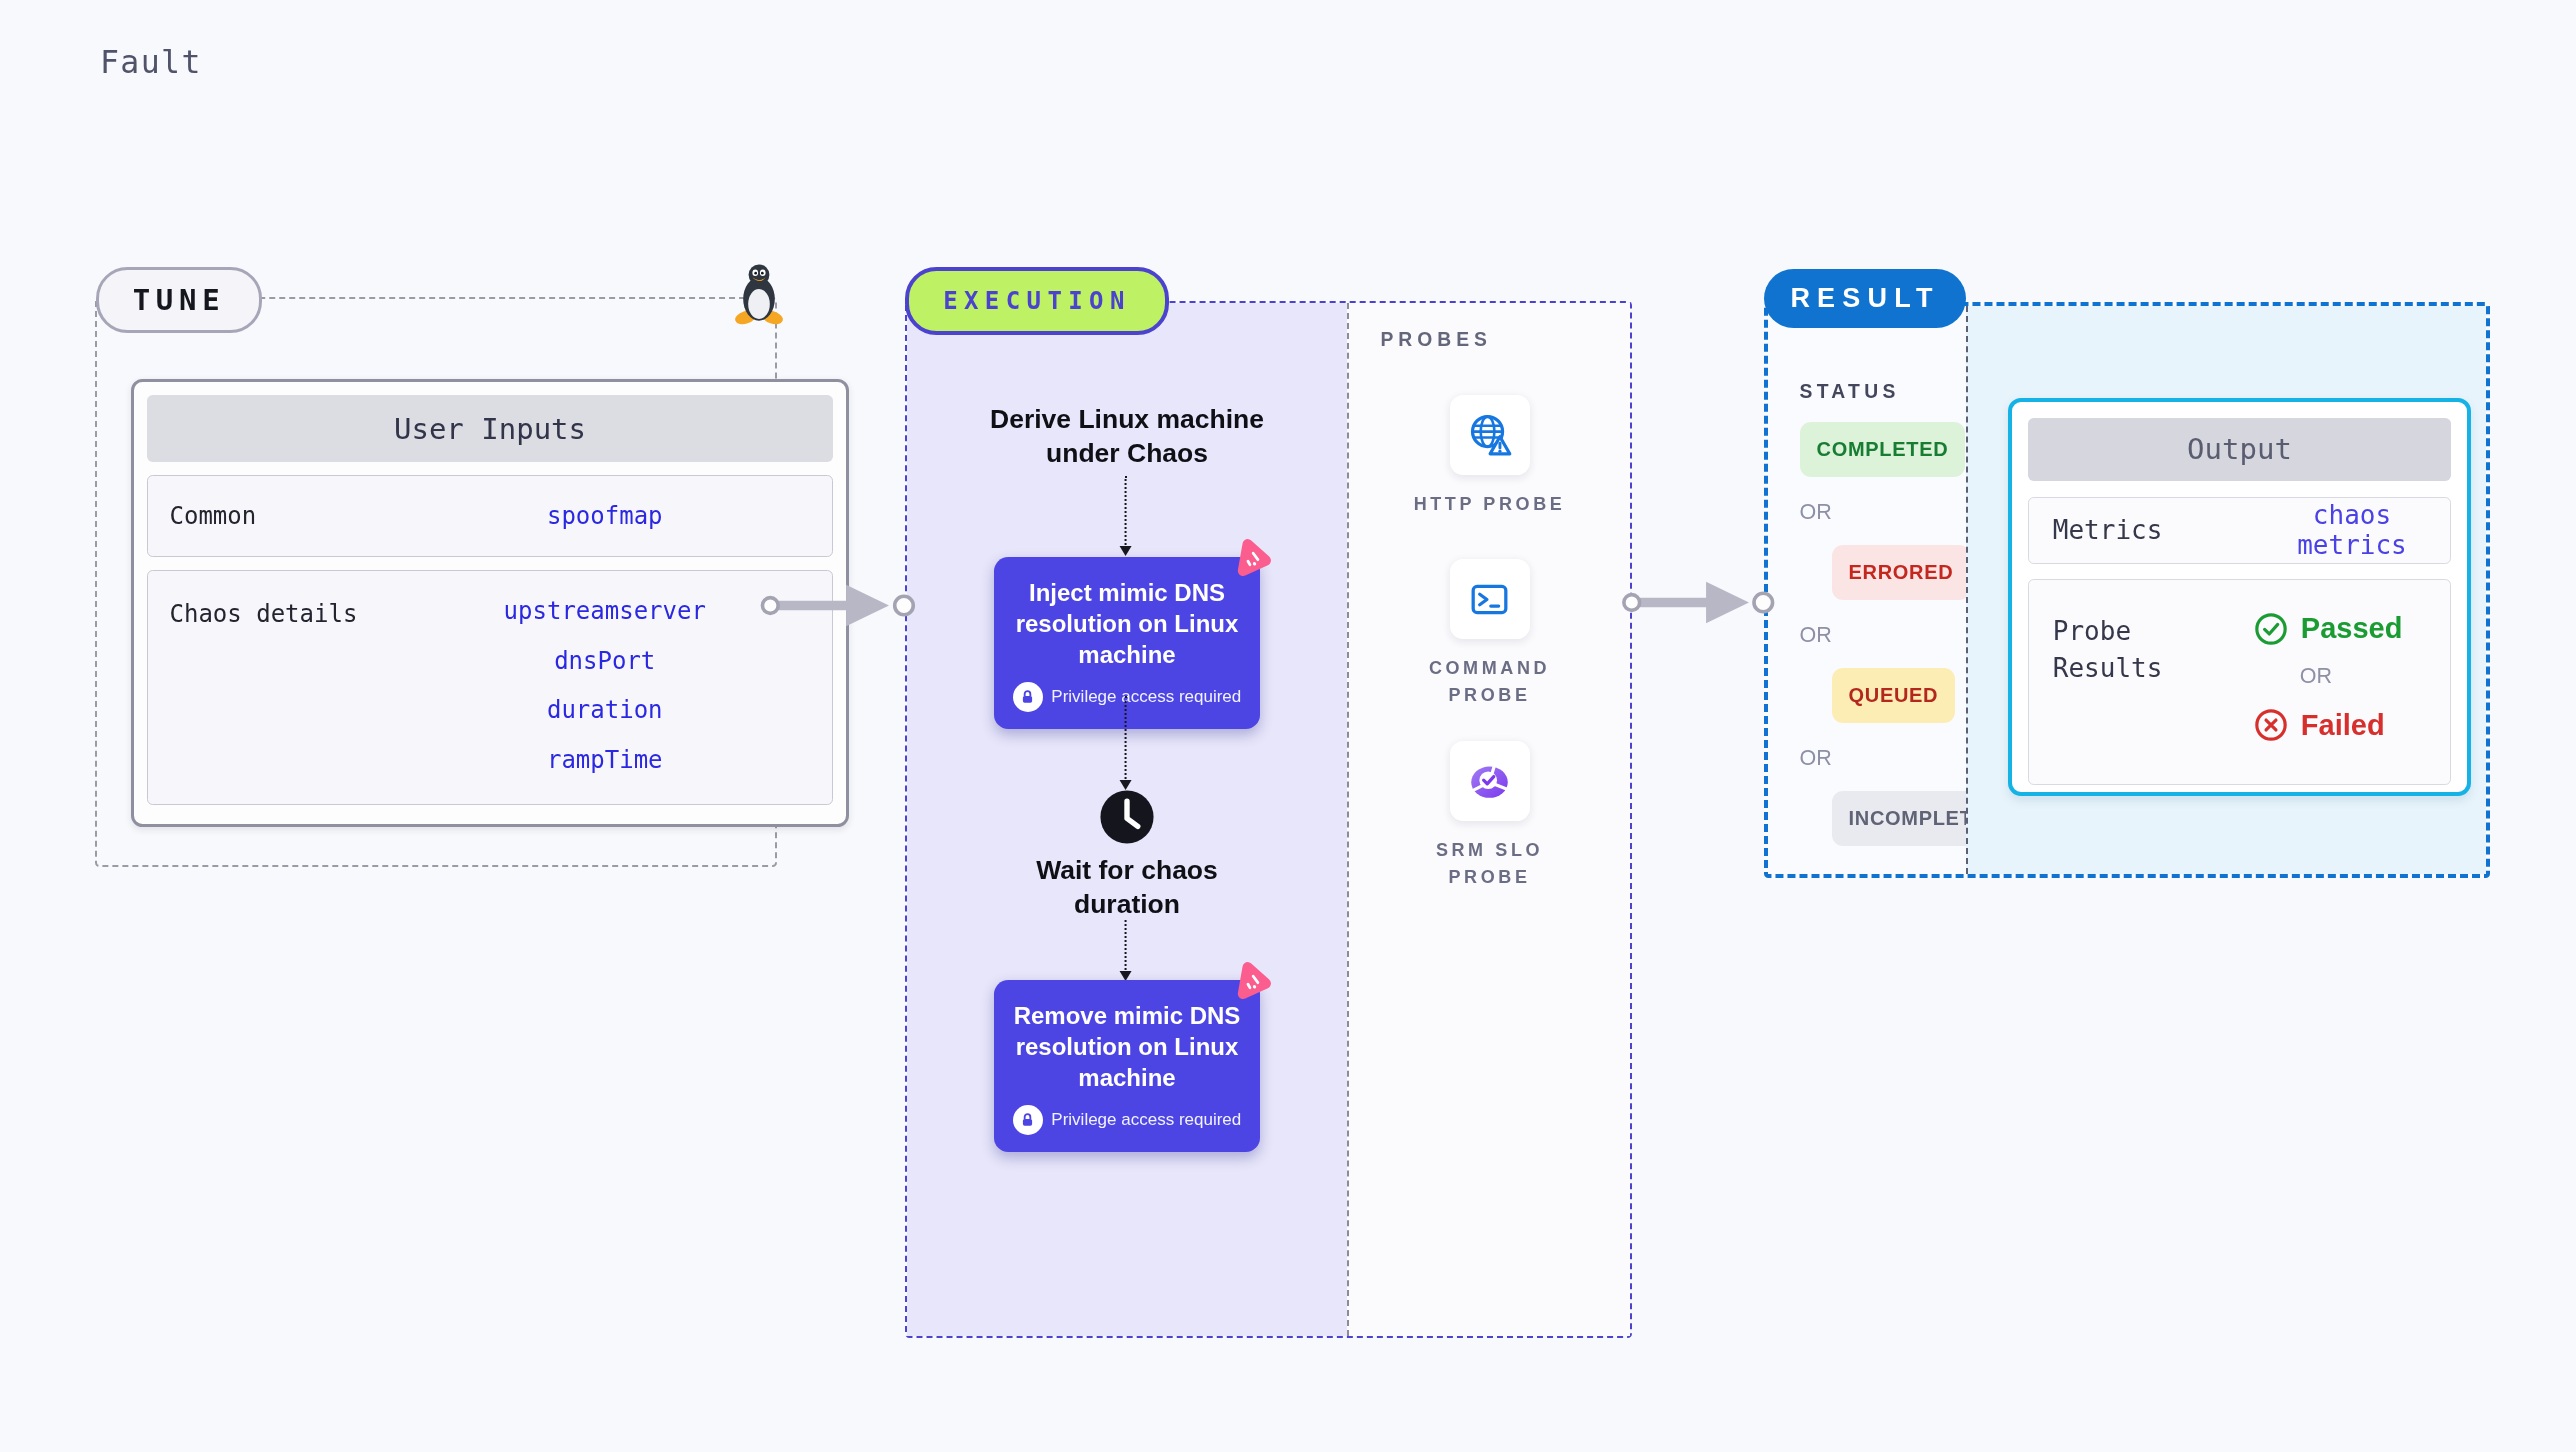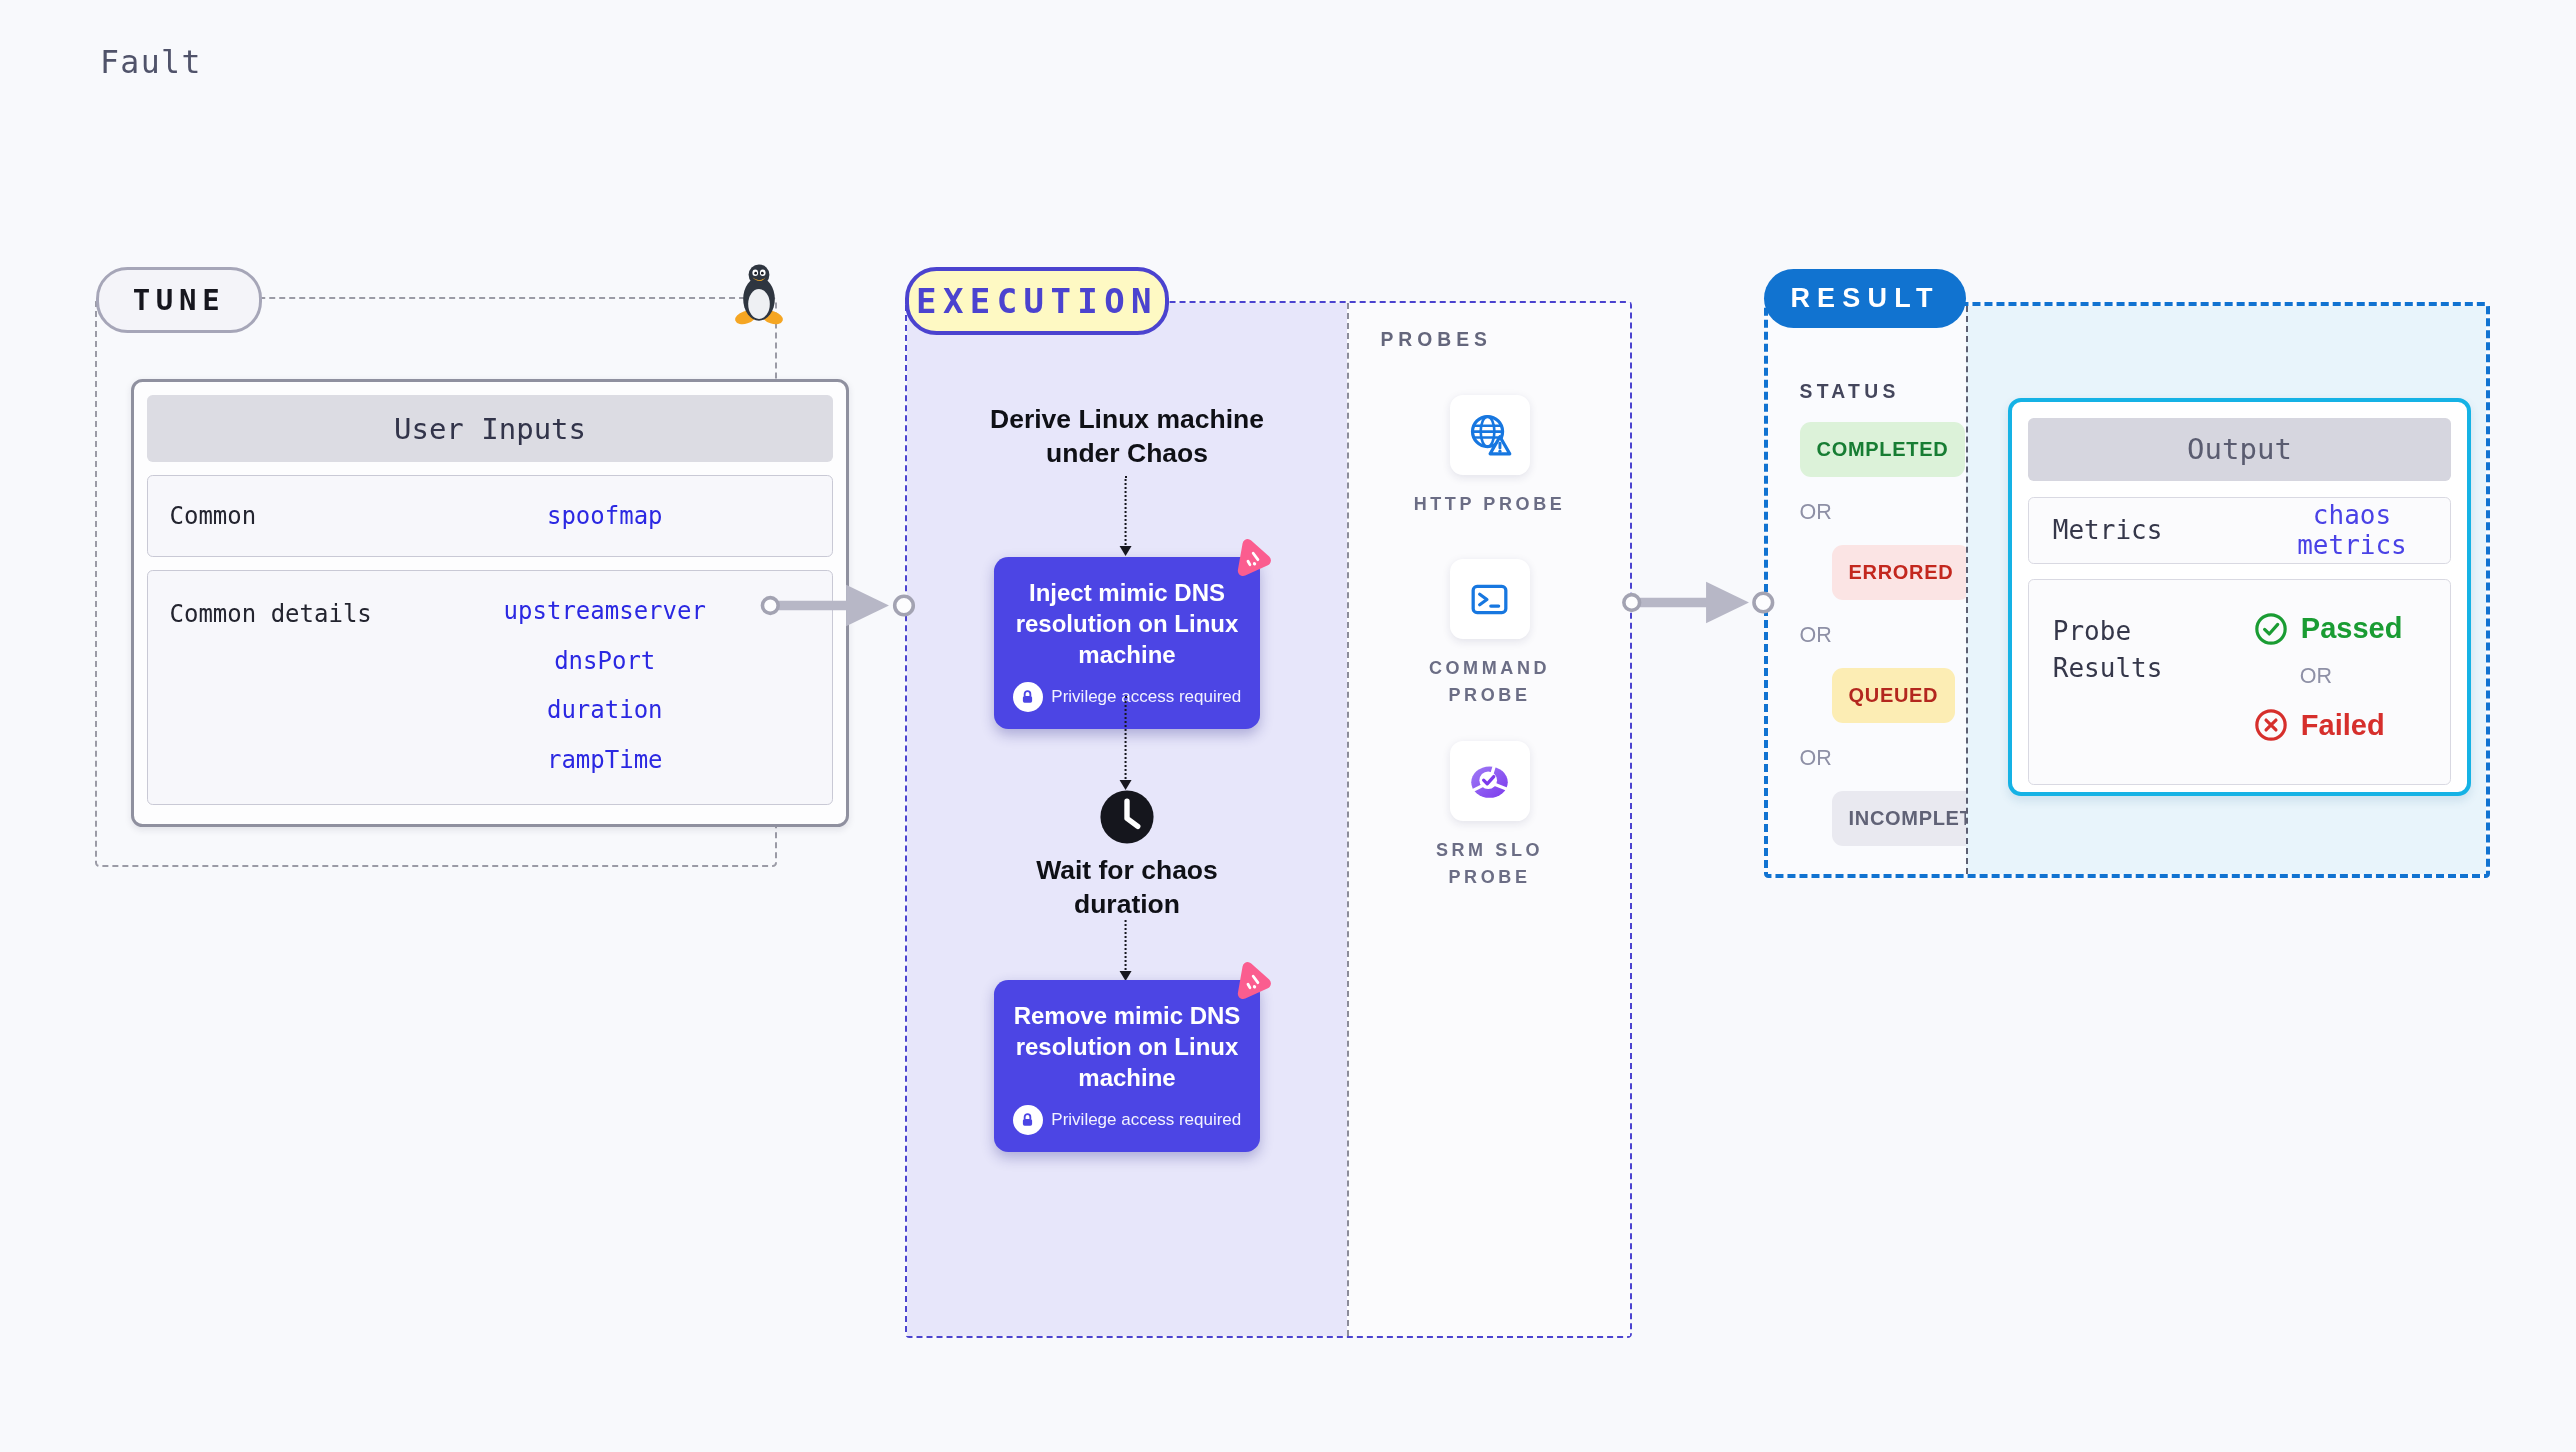--- a/index.html
+++ b/index.html
@@ -11,22 +11,22 @@
   .fault-label{position:absolute;left:100px;top:44px;font-family:"DejaVu Sans Mono","Liberation Mono",monospace;
                font-size:31.5px;color:#50536a;letter-spacing:1.4px;}
   .title-row{position:absolute;left:99px;top:102px;display:flex;align-items:center;gap:20px;}
   .title-row h1{margin:0;font-size:44px;font-weight:700;color:#0d0e14;letter-spacing:0;}
 
   
   .pill{position:absolute;display:flex;align-items:center;justify-content:center;
         border-radius:31.5px;font-weight:700;z-index:30;}
   .tune-pill{left:96px;top:267px;width:160px;height:60px;background:#f4f4f9;border:3.6px solid #a6a6b8;
              font-family:"DejaVu Sans Mono","Liberation Mono",monospace;font-size:29px;color:#16161e;letter-spacing:5.7px;}
-  .exec-pill{left:905px;top:267px;width:256px;height:60px;background:#fef9c3;border:4.3px solid #4b43cf;
-             font-family:"DejaVu Sans Mono","Liberation Mono",monospace;font-size:34px;color:#4b43cf;letter-spacing:6.4px;}
+  .exec-pill{left:905px;top:267px;width:256px;height:60px;background:#bef264;border:4.3px solid #4b43cf;
+             font-family:"DejaVu Sans Mono","Liberation Mono",monospace;font-size:24px;color:#4b43cf;letter-spacing:6.4px;}
   .result-pill{left:1764px;top:269px;width:202px;height:59px;background:#1173d0;color:#ffffff;
                font-size:27px;letter-spacing:7.2px;}
 
   
   .tune-box{position:absolute;left:95px;top:297px;width:678px;height:566px;
             border:2.9px dashed #9b9ba6;border-radius:4.3px;}
   .ui-card{position:absolute;left:34px;top:80px;width:718px;height:448px;background:#fdfdfe;
            border:3.6px solid #8f909f;border-radius:11.5px;box-shadow:0 2.9px 7.2px rgba(30,30,60,.10);
            padding:13px;box-sizing:border-box;}
   .ui-header{height:67px;background:#dcdce3;border-radius:5.7px;display:flex;align-items:center;justify-content:center;
@@ -127,21 +127,21 @@
   <section class="tune-box">
     <div class="ui-card">
       <div class="ui-header mono">User Inputs</div>
       <div class="ui-row common">
         <span class="row-label mono">Common</span>
         <span class="row-values">
           <span class="val mono">spoofmap</span>
         </span>
       </div>
       <div class="ui-row chaos">
-        <span class="row-label mono">Common details</span>
+        <span class="row-label mono">Chaos details</span>
         <div class="row-values">
           <span class="val mono">upstreamserver</span>
           <span class="val mono">dnsPort</span>
           <span class="val mono">duration</span>
           <span class="val mono">rampTime</span>
         </div>
       </div>
     </div>
   </section>
   <div class="pill tune-pill">TUNE</div>

